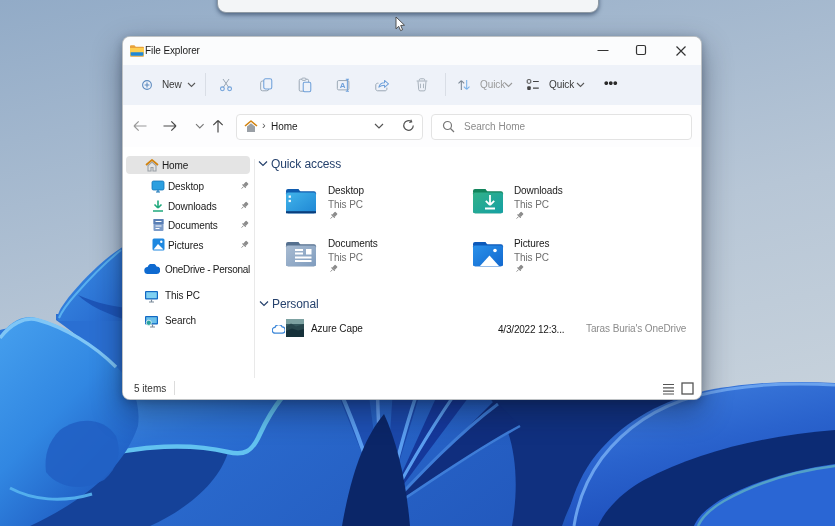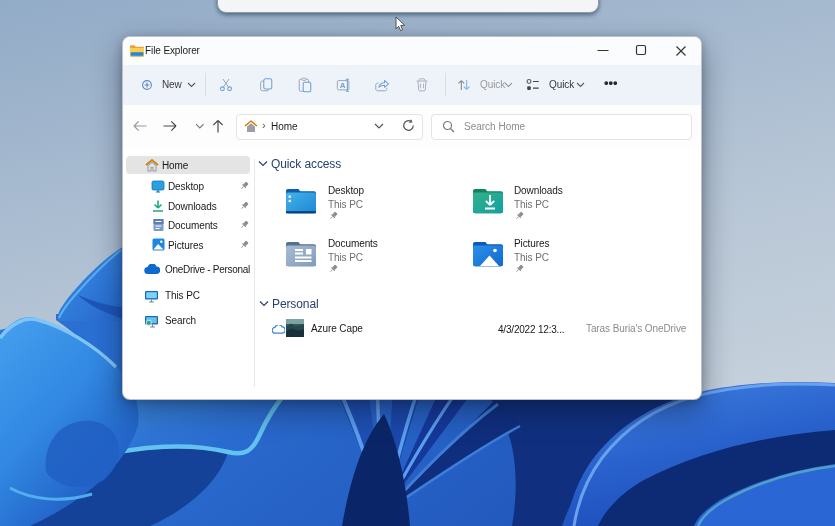--- a/index.html
+++ b/index.html
@@ -404,20 +404,30 @@
       <rect x="0" y="0" width="18" height="18" fill="#35595e"></rect>
       <rect x="0" y="0" width="18" height="5" fill="#7da2a2"></rect>
       <path d="M0,8 L5,4.5 L10,7.5 L18,5 V18 H0 Z" fill="#28474d"></path>
       <path d="M0,12 L6,9.5 L12,11.5 L18,10 V18 H0 Z" fill="#16313a"></path>
     </svg>
     <div class="tile-name" style="left:188px;top:176px">Azure Cape</div>
     <div class="tile-name" style="left:375px;top:177px;font-size:10px;letter-spacing:-0.2px">4/3/2022 12:3...</div>
     <div class="tile-sub" style="left:463px;top:176px;color:#8b8b8b">Taras Buria's OneDrive</div>
   </div>
 
+  <div id="statusbar">
+    <div class="abs" style="left:11px;top:5px;font-size:10px;color:#333">5 items</div>
+    <div class="abs" style="left:51px;top:3px;width:1px;height:14px;background:#dcdcdc"></div>
+    <svg class="abs" style="left:539px;top:4px" width="13" height="13" viewBox="0 0 13 13">
+      <path d="M1,2.5 h11 M1,5.8 h11 M1,9.1 h11 M1,12 h11" stroke="#555" stroke-width="1.2"></path>
+    </svg>
+    <svg class="abs" style="left:558px;top:4px" width="13" height="13" viewBox="0 0 13 13">
+      <rect x="1" y="1" width="11" height="11" fill="none" stroke="#555" stroke-width="1.3"></rect>
+    </svg>
+  </div>
 </div>
 
 <svg width="0" height="0">
   <defs>
     <linearGradient id="deskg" x1="0" y1="0" x2="1" y2="1">
       <stop offset="0" stop-color="#42b4ea"></stop>
         <stop offset="1" stop-color="#1e86d4"></stop>
     </linearGradient>
     <linearGradient id="dlg" x1="0" y1="0" x2="1" y2="1">
       <stop offset="0" stop-color="#33b188"></stop>

